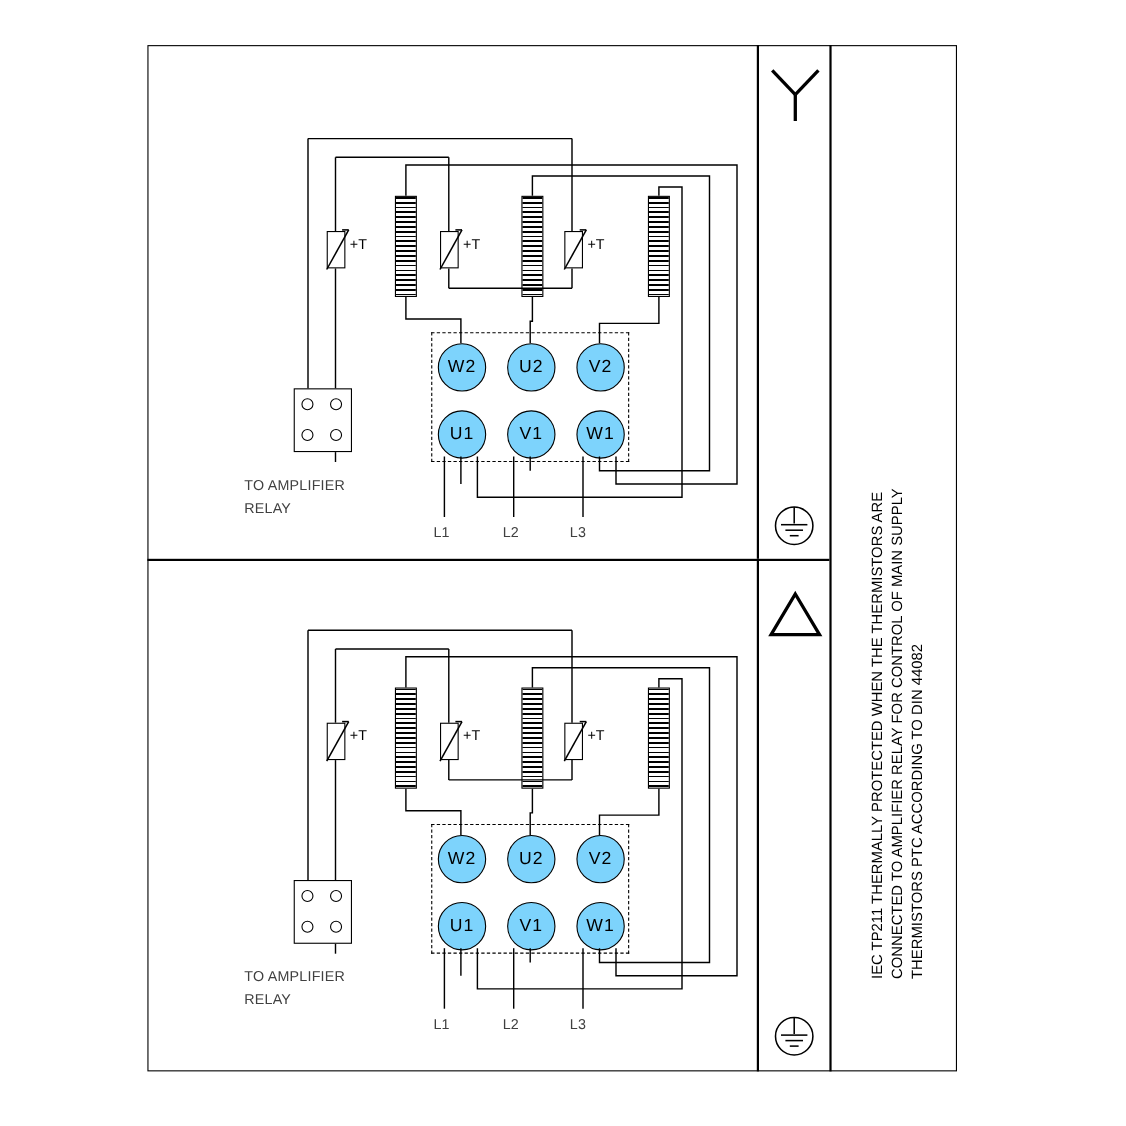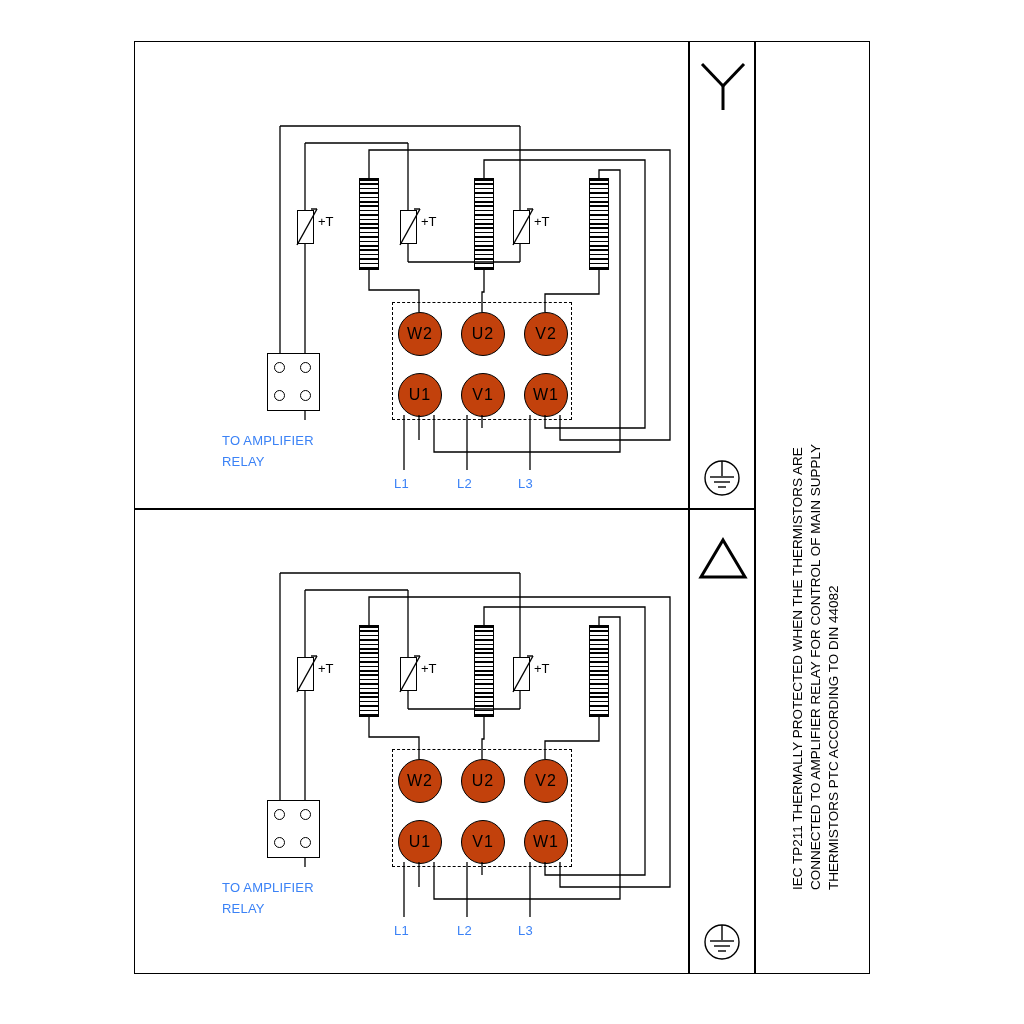--- a/index.html
+++ b/index.html
@@ -3,25 +3,25 @@
 <meta charset="utf-8">
 <style>
   html,body{margin:0;padding:0;background:#ffffff;}
   body{width:1024px;height:1024px;font-family:"Liberation Sans",sans-serif;overflow:hidden;}
   #sheet{position:relative;width:1024px;height:1024px;}
 
   .frame{position:absolute;border:1.6px solid #000;box-sizing:border-box;}
 
   .divline{position:absolute;background:#000;}
 
-  .lbl{position:absolute;font-size:13px;color:#3b82f6;white-space:pre;letter-spacing:.2px;}
+  .lbl{position:absolute;font-size:13px;color:#404040;white-space:pre;letter-spacing:.2px;}
 
   
   .term{position:absolute;width:42px;height:42px;border:1.5px solid #000;border-radius:50%;
-        display:flex;align-items:center;justify-content:center;font-size:16px;background:#c2410c;
+        display:flex;align-items:center;justify-content:center;font-size:16px;background:#7dd3fc;
         letter-spacing:1px;text-align:right;}
 
   .dashbox{position:absolute;border:1.3px dashed #000;box-sizing:border-box;}
 
   
   .coil{position:absolute;border:1.4px solid #000;background:
     repeating-linear-gradient(to bottom,#000 0px,#000 1.6px,#fff 1.6px,#fff 4.4px);
     box-sizing:border-box;}
 
   

